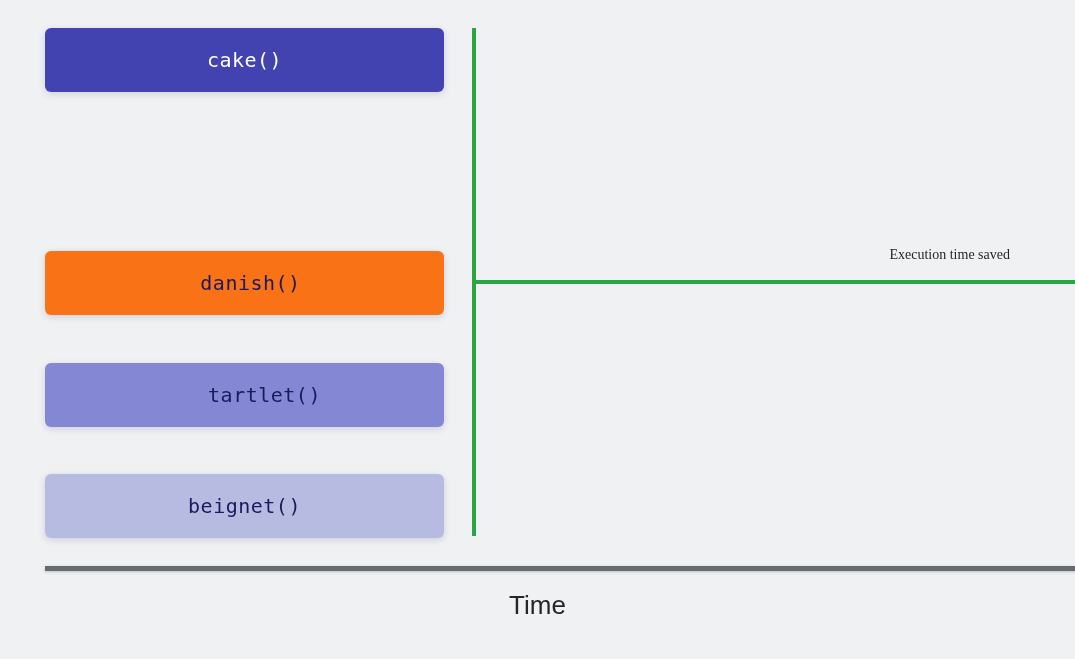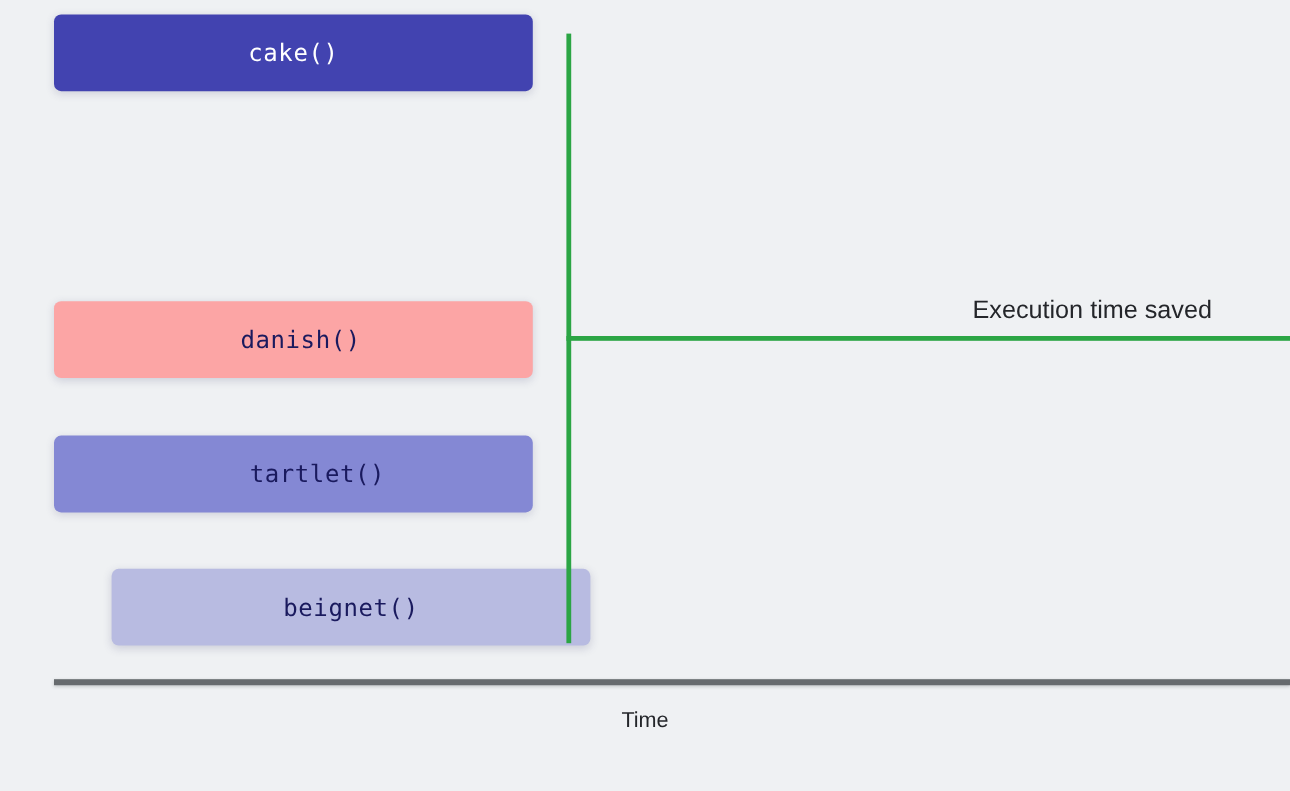--- a/index.html
+++ b/index.html
@@ -32,21 +32,21 @@
     box-shadow: 0 2px 7px rgba(60, 60, 110, 0.18);
     box-sizing: border-box;
   }
   .bar-label {
     font-family: "DejaVu Sans Mono", "Liberation Mono", monospace;
     font-size: 20px;
     letter-spacing: 0.5px;
     white-space: nowrap;
   }
 
-  .bar-0 { top: 12px; }
+  .bar-0 { top: 28px; }
   .bar-1 { top: 140px; }
   .bar-2 { top: 251px; }
   .bar-3 { top: 363px; }
   .bar-4 { top: 474px; }
 
   
   .green-vline {
     position: absolute;
     left: 472px;
     top: 28px;
@@ -61,64 +61,65 @@
     right: 0;
     height: 4px;
     background: #2ba544;
   }
   .saved-label {
     position: absolute;
     left: 0;
     right: 65px;
     top: 247px;
     text-align: right;
-    font-size: 21px;
+    font-size: 14px;
     color: #24262a;
     white-space: nowrap;
+    font-family: Liberation Serif, serif;
   }
 
   
   .time-axis {
     position: absolute;
     left: 45px;
     right: 0;
     top: 566px;
     height: 5px;
     background: #676b6e;
     box-shadow: 0 1px 3px rgba(80, 85, 90, 0.30);
   }
   .time-label {
     position: absolute;
     left: 0;
     right: 0;
     top: 590px;
     text-align: center;
-    font-size: 18px;
+    font-size: 26px;
     color: #24262a;
   }
 </style>
 </head>
 <body style="background: rgb(239, 241, 243);">
 
 <div id="diagram">
 
   <div class="bar bar-0" style="background: rgb(66, 67, 176);">
     <span class="bar-label" style="color: rgb(255, 255, 255);">cake()</span>
   </div>
 
 
-  <div class="bar bar-2" style="background: #fca5a5; padding-left: 12px;">
+  <div class="bar bar-2" style="background: #f97316; padding-left: 12px;">
     <span class="bar-label" style="color: rgb(26, 26, 94);">danish()</span>
   </div>
 
   <div class="bar bar-3" style="background: rgb(132, 136, 212); padding-left: 40px;">
     <span class="bar-label" style="color: rgb(26, 26, 94);">tartlet()</span>
   </div>
 
-  <div class="bar bar-4" style="background: rgb(184, 187, 225); margin-left: 48px;">
+  <div class="bar bar-4" style="background: rgb(184, 187, 225);">
     <span class="bar-label" style="color: rgb(26, 26, 94);">beignet()</span>
   </div>
 
   <div class="green-vline" style="background: rgb(43, 165, 68);"></div>
   <div class="green-hline" style="background: rgb(43, 165, 68);"></div>
   <div class="saved-label">Execution time saved</div>
 
   <div class="time-axis" style="background: rgb(103, 107, 110);"></div>
   <div class="time-label">Time</div>
 

